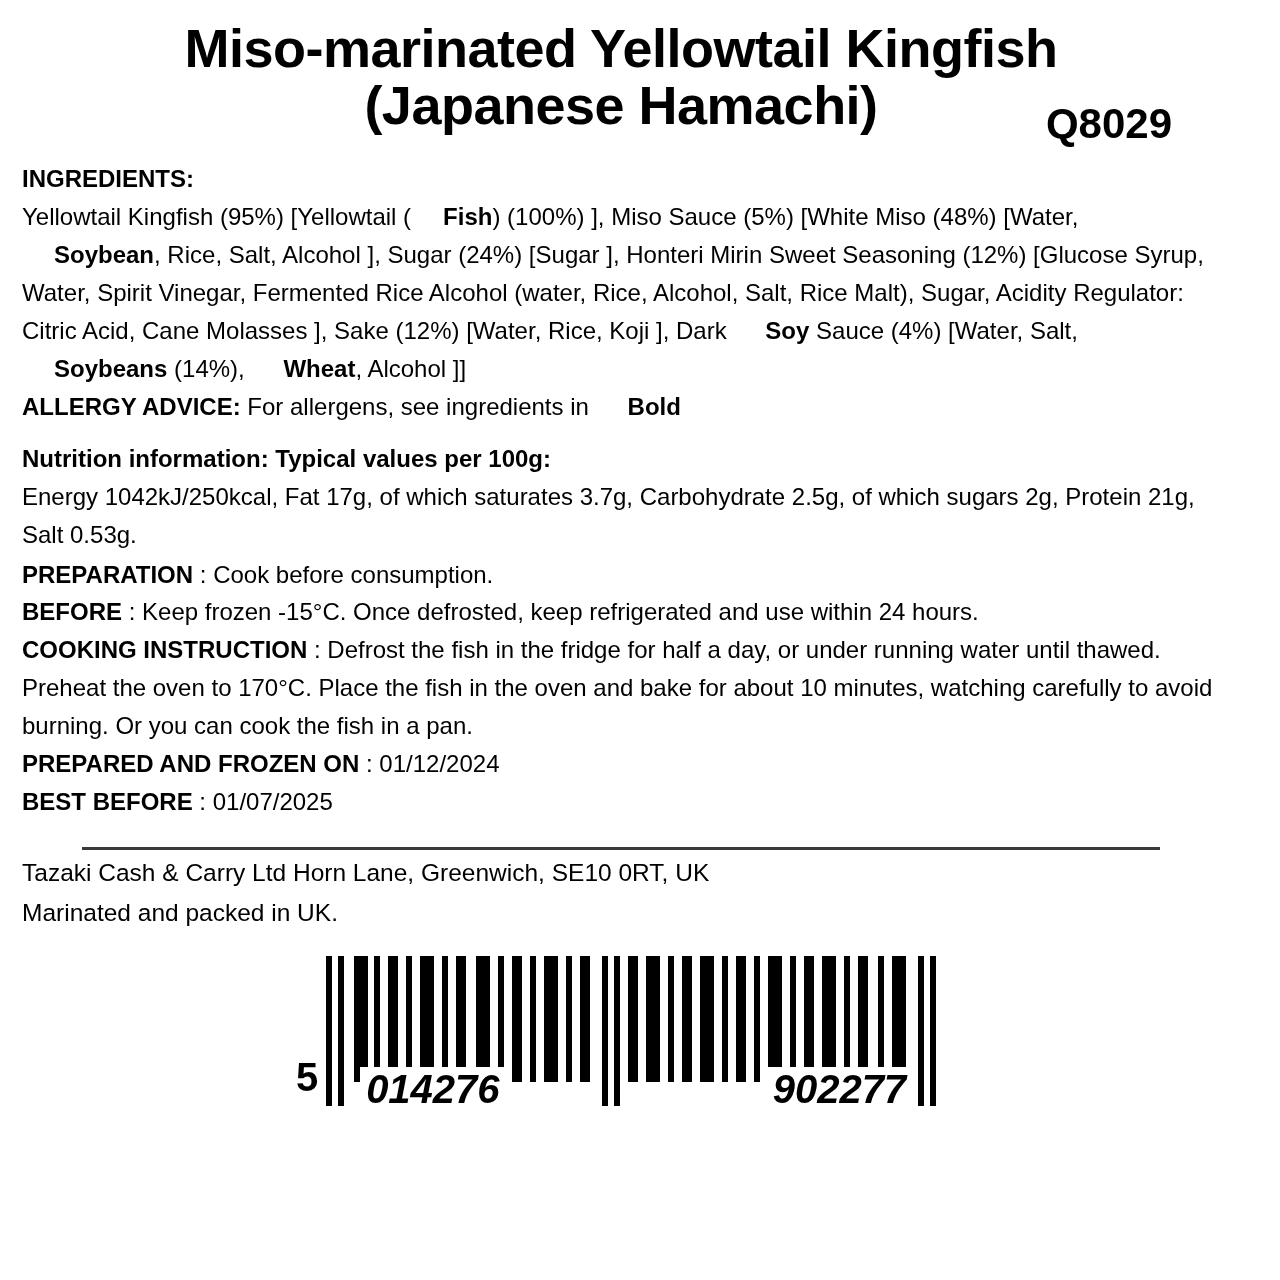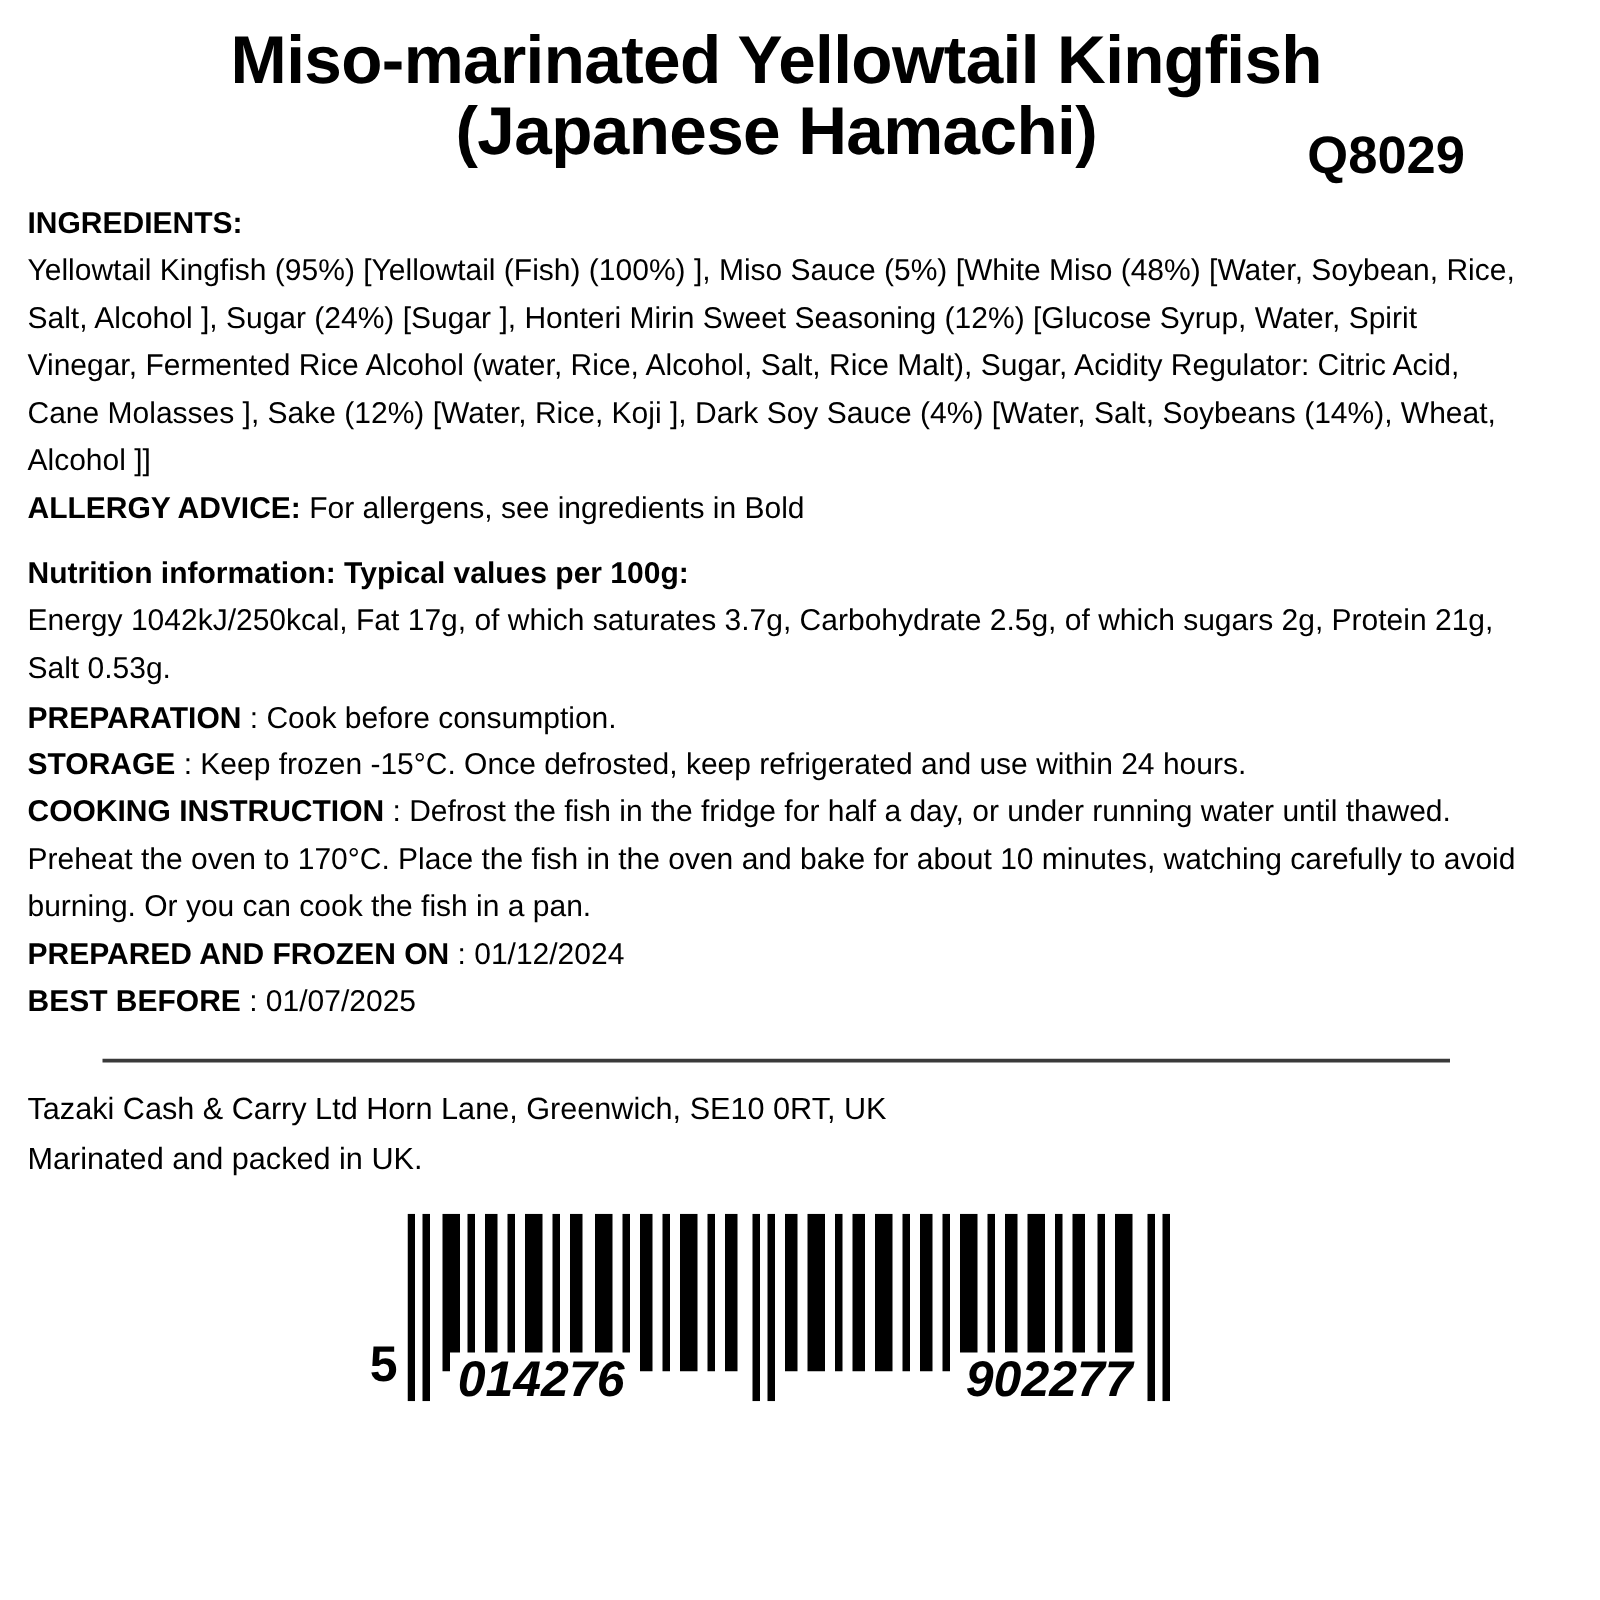--- a/index.html
+++ b/index.html
@@ -44,36 +44,36 @@
     letter-spacing: 0px;
   }
   .body-text {
     margin-top: 26px;
     font-size: 24px;
     line-height: 1.58;
   }
   .section-head {
     font-weight: bold;
   }
-  b { font-weight: normal; }
+  b { font-weight: bold; margin-left: 32px; }
   .ing-block {
     text-align: left;
   }
   .spaced {
     margin-top: 14px;
   }
   .small-gap {
     margin-top: 2px;
   }
   .divider {
     margin: 26px 60px 0 60px;
     border-top: 3px solid #3a3a3a;
   }
   .footer {
-    margin-top: 18px;
+    margin-top: 3px;
     font-size: 24.5px;
     line-height: 1.65;
   }
   .barcode-wrap {
     margin-top: 22px;
     display: flex;
     align-items: flex-end;
     justify-content: center;
     gap: 8px;
   }
@@ -123,21 +123,21 @@
 
     <div class="spaced">
       <span class="section-head">Nutrition information: Typical values per 100g:</span>
     </div>
     <div>Energy 1042kJ/250kcal, Fat 17g, of which saturates 3.7g, Carbohydrate 2.5g, of which sugars 2g, Protein 21g, Salt 0.53g.</div>
 
     <div class="small-gap">
       <span class="section-head">PREPARATION</span><span> : Cook before consumption.</span>
     </div>
     <div>
-      <span class="section-head">STORAGE</span><span> : Keep frozen -15°C. Once defrosted, keep refrigerated and use within 24 hours.</span>
+      <span class="section-head">BEFORE</span><span> : Keep frozen -15°C. Once defrosted, keep refrigerated and use within 24 hours.</span>
     </div>
     <div>
       <span class="section-head">COOKING INSTRUCTION</span><span> : Defrost the fish in the fridge for half a day, or under running water until thawed.</span>
     </div>
     <div>Preheat the oven to 170°C. Place the fish in the oven and bake for about 10 minutes, watching carefully to avoid burning. Or you can cook the fish in a pan.</div>
 
     <div>
       <span class="section-head">PREPARED AND FROZEN ON</span><span> : 01/12/2024</span>
     </div>
     <div>

